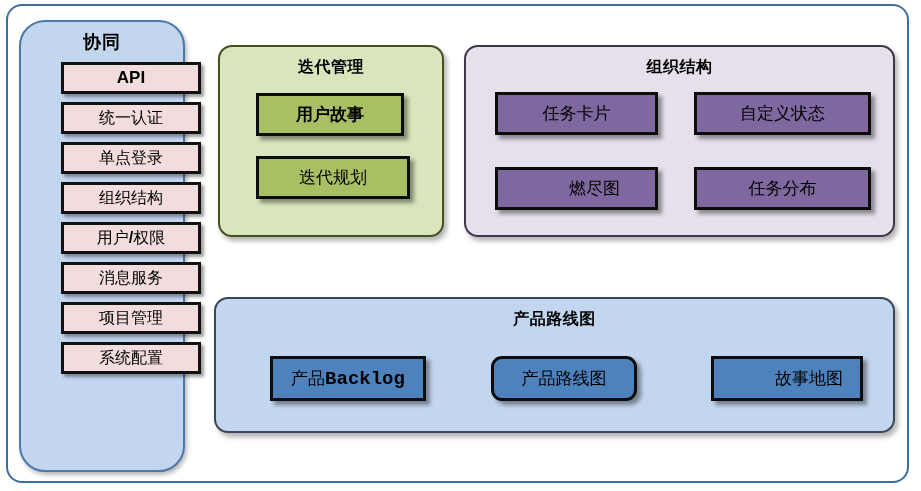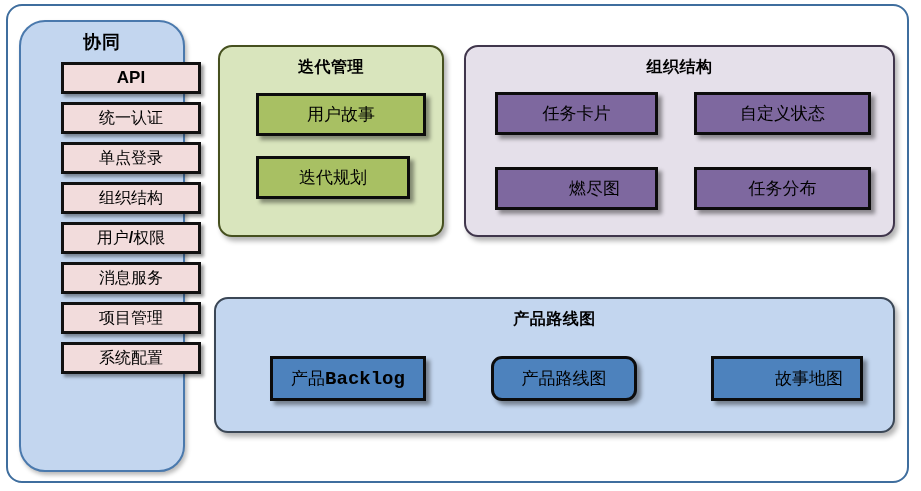--- a/index.html
+++ b/index.html
@@ -155,21 +155,21 @@
   .chip.green { background: #a8c063; }
   .chip.purple { background: #7e689f; }
   .chip.blue { background: #4d82bd; }
   .chip.mixed b {
     font-family: Liberation Mono, monospace;
     font-weight: bold;
     font-size: 19px;
   }
 
   
-  .chip-user-story   { left: 36px; top: 46px;  width: 170px; height: 43px; }
+  .chip-user-story   { left: 36px; top: 46px;  width: 148px; height: 43px; font-weight: bold; }
   .chip-iter-plan    { left: 36px; top: 109px; width: 154px; height: 43px; }
 
   
   .chip-task-card    { left: 29px;  top: 45px;  width: 163px; height: 43px; }
   .chip-custom-state { left: 228px; top: 45px;  width: 177px; height: 43px; }
   .chip-burndown     { left: 29px;  top: 120px; width: 163px; height: 43px; padding-left: 36px; }
   .chip-task-dist    { left: 228px; top: 120px; width: 177px; height: 43px; }
 
   
   .chip-backlog  { left: 54px;  top: 57px; width: 156px; height: 45px; }

